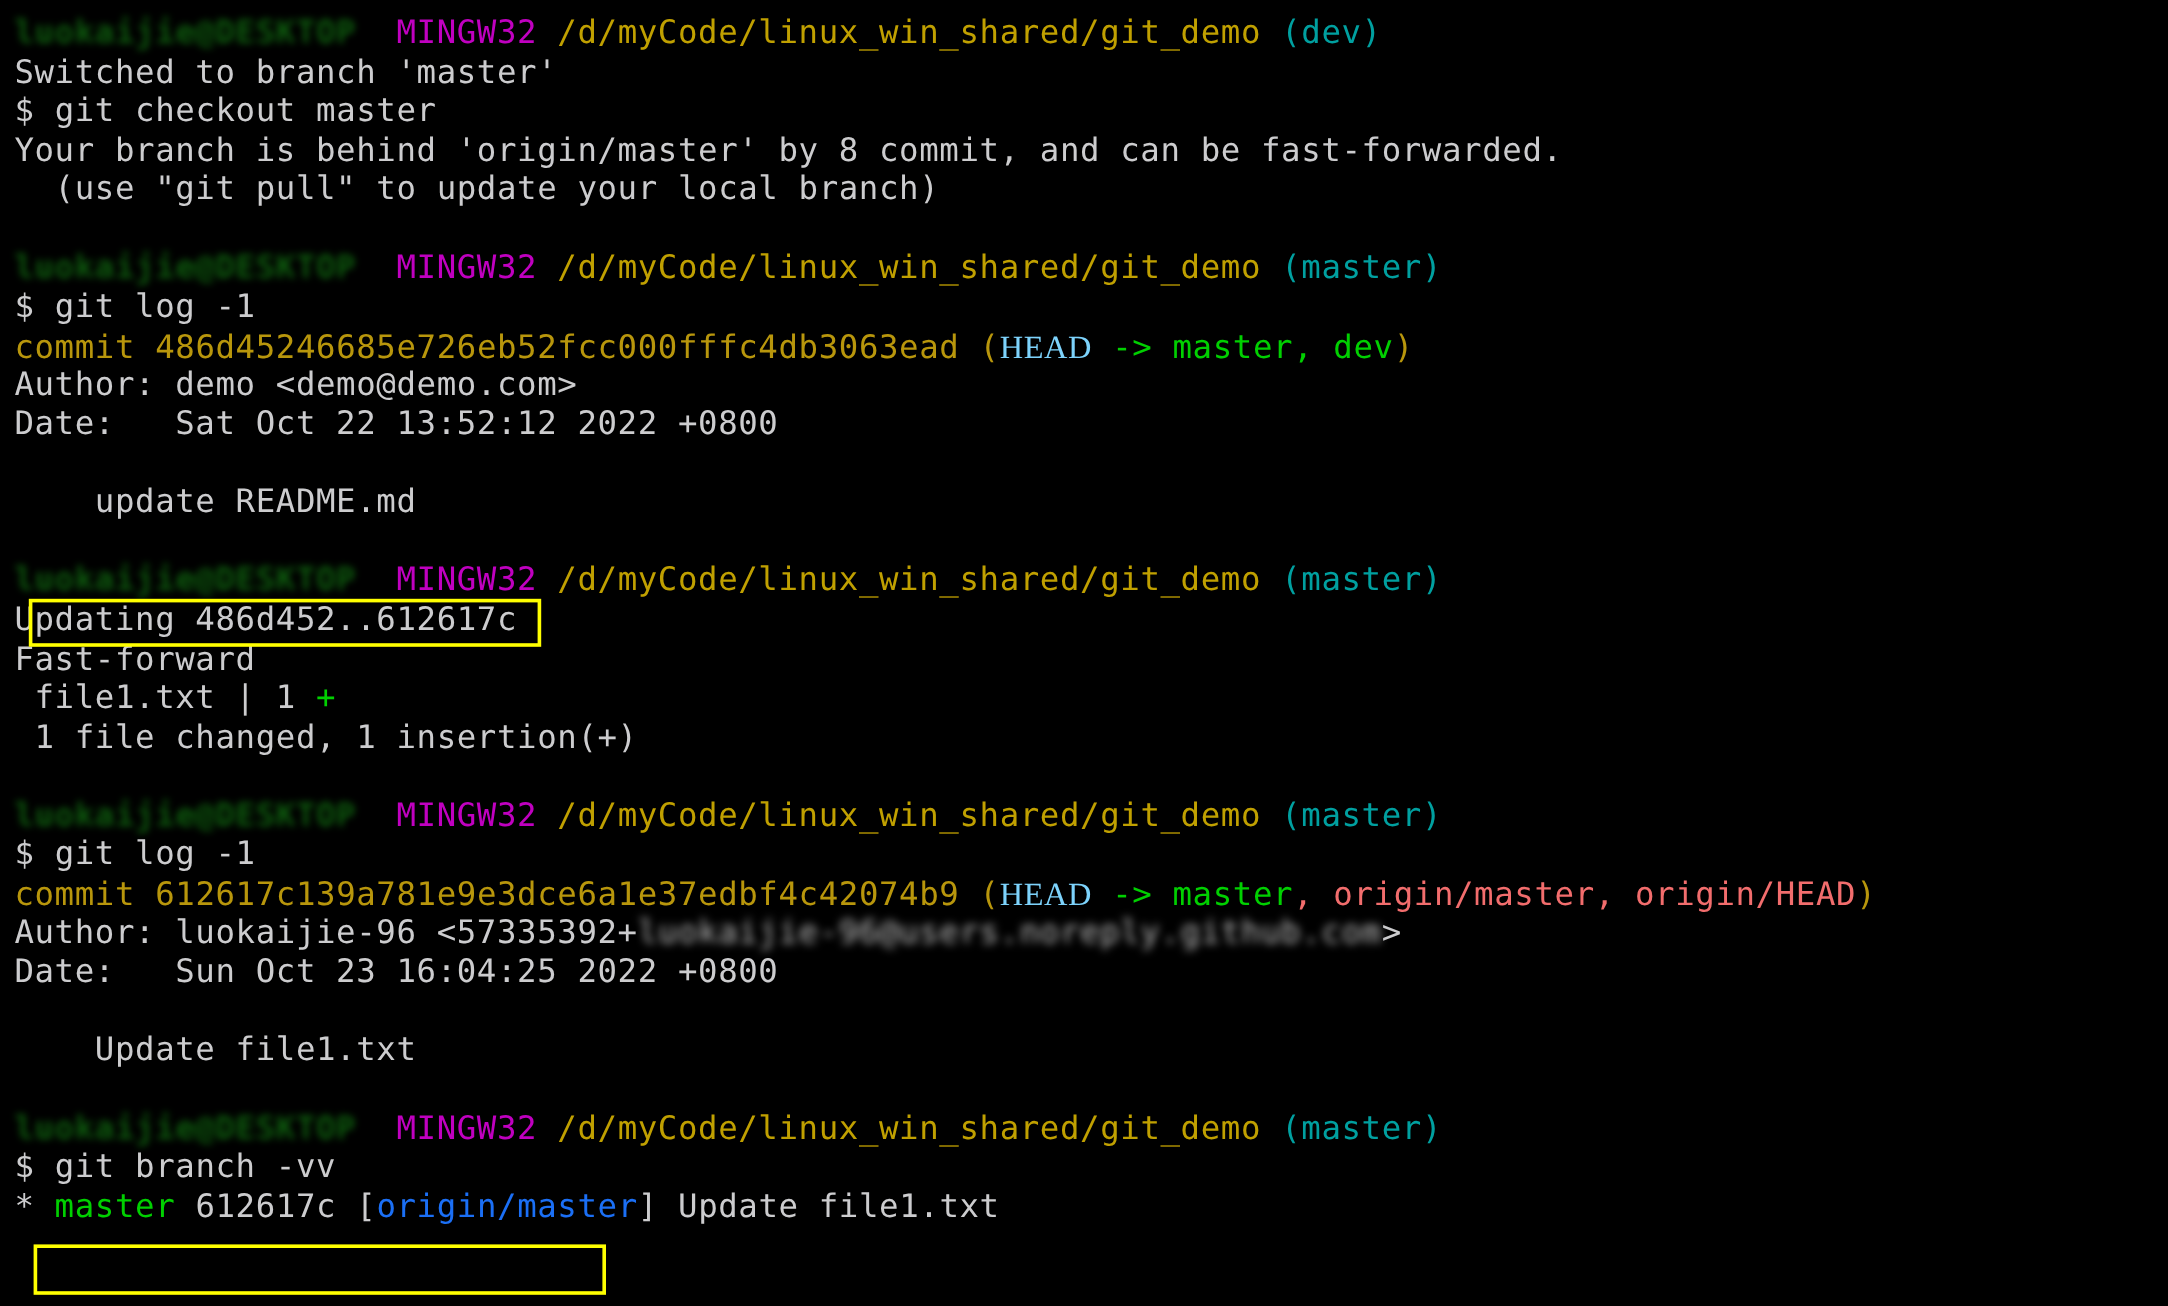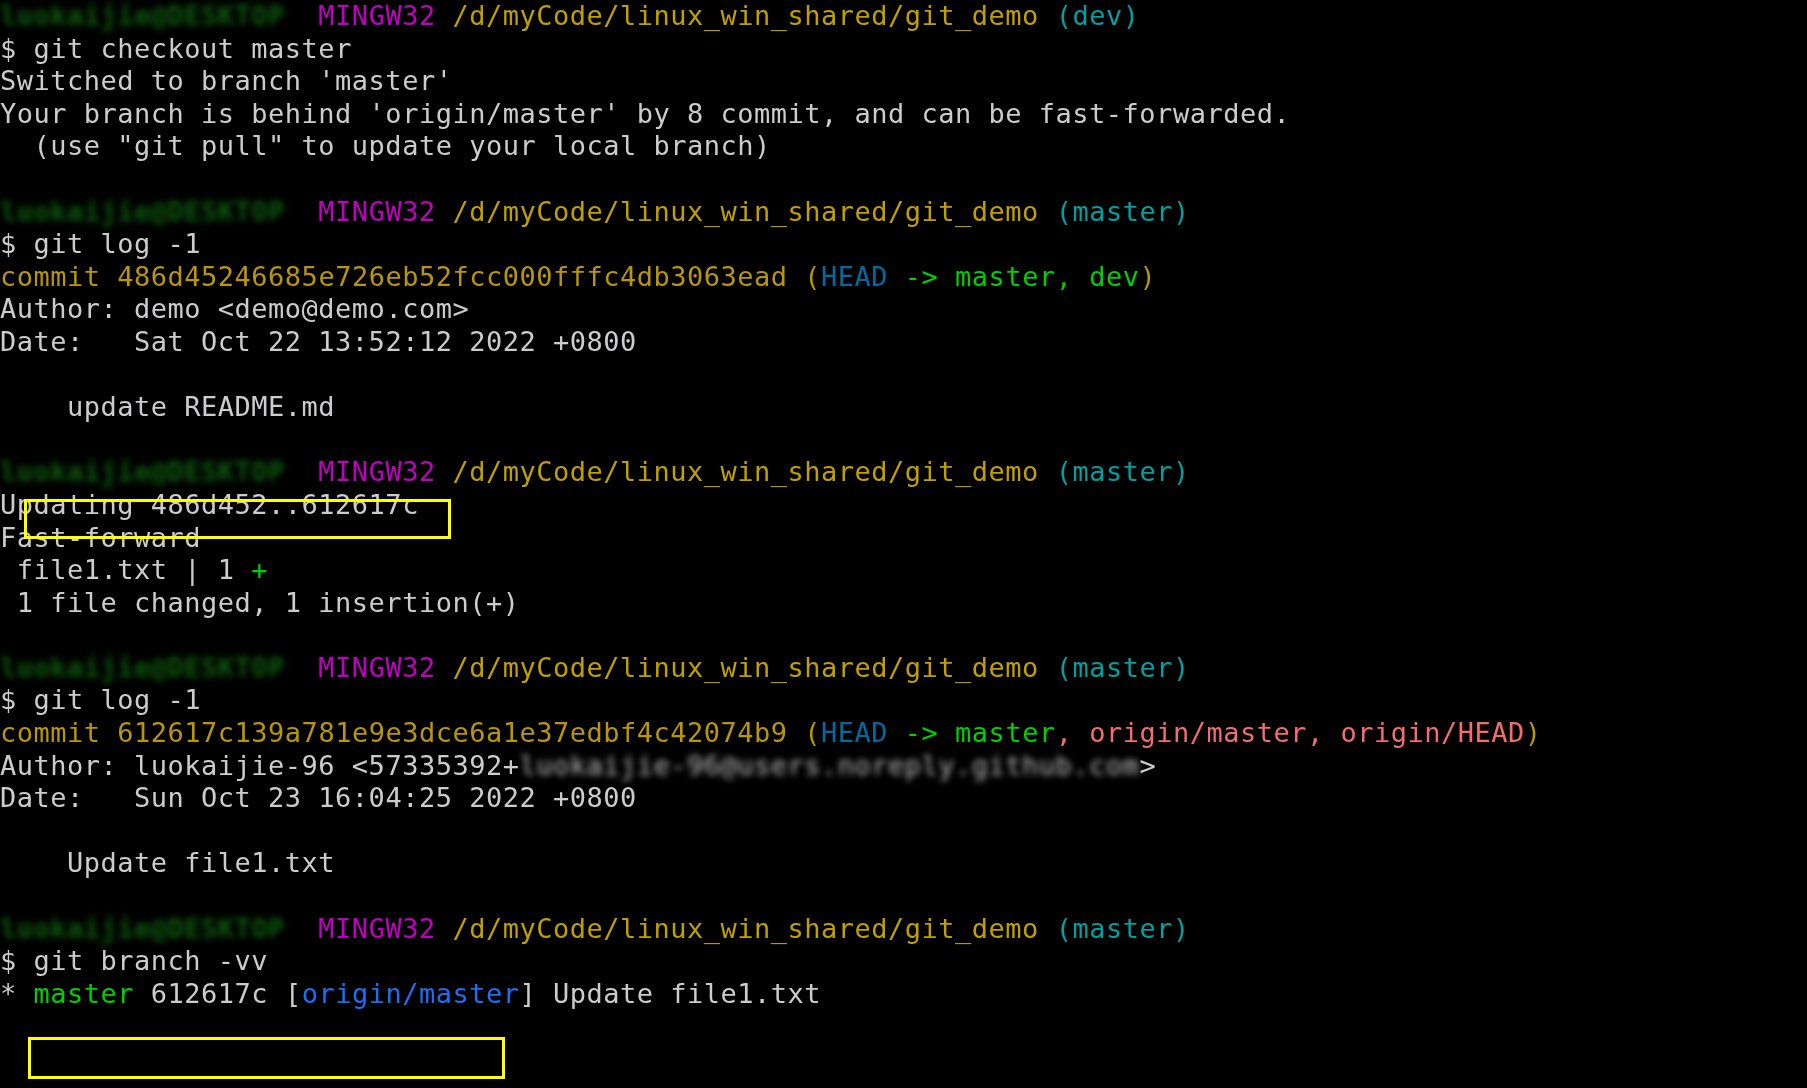--- a/index.html
+++ b/index.html
@@ -12,41 +12,41 @@
     height: 1088px;
     overflow: hidden;
     font-family: "DejaVu Sans Mono", "Liberation Mono", monospace;
   }
 
   #terminal {
     position: relative;
     width: 1807px;
     height: 1088px;
     background: #000000;
-    padding: 0;
+    padding: 12px;
     box-sizing: border-box;
   }
 
   .line {
     position: relative;
     height: 32.6px;
     line-height: 32.6px;
     font-size: 27px;
     letter-spacing: 0.5px;
     white-space: pre;
     color: #cfcfcf;
   }
 
   
   .c-white   { color: #ccccce; }
   .c-purple  { color: #c000c0; }
   .c-yellow  { color: #c0a000; }
   .c-olive   { color: #b8960c; margin-top: 48px; }
   .c-teal    { color: #00a0a0; }
-  .c-cyan    { color: #0369a1; }
+  .c-cyan    { color: #7dd3fc; font-family: Liberation Serif, serif; }
   .c-brgreen { color: #00d000; }
   .c-salmon  { color: #f26d6d; }
   .c-blue    { color: #1b6ff5; }
 
   
   .blur-user {
     display: inline-block;
     vertical-align: baseline;
     color: #0e5c0e;
     filter: blur(3.2px);
@@ -80,23 +80,23 @@
     height: 42px;
   }
 </style>
 </head>
 <body>
 
 <div id="terminal">
 
   <div class="line"><span class="blur-user">luokaijie@DESKTOP</span><span class="c-white">  </span><span class="c-purple">MINGW32</span><span> </span><span class="c-yellow">/d/myCode/linux_win_shared/git_demo</span><span> </span><span class="c-teal">(dev)</span></div>
 
+  <div class="line c-white">Switched to branch 'master'</div>
+
   <div class="line"><span class="c-white">$</span><span> </span><span class="c-white">git checkout master</span></div>
-
-  <div class="line c-white">Switched to branch 'master'</div>
   <div class="line c-white">Your branch is behind 'origin/master' by 8 commit, and can be fast-forwarded.</div>
   <div class="line c-white">  (use "git pull" to update your local branch)</div>
 
   <div class="line">&nbsp;</div>
 
   <div class="line"><span class="blur-user">luokaijie@DESKTOP</span><span class="c-white">  </span><span class="c-purple">MINGW32</span><span> </span><span class="c-yellow">/d/myCode/linux_win_shared/git_demo</span><span> </span><span class="c-teal">(master)</span></div>
 
   <div class="line"><span class="c-white">$</span><span> </span><span class="c-white">git log -1</span></div>
 
   <div class="line"><span class="c-olive">commit</span><span class="c-olive"> </span><span class="c-olive">486d45246685e726eb52fcc000fffc4db3063ead</span><span class="c-olive"> (</span><span class="c-cyan">HEAD</span><span class="c-brgreen"> -&gt; </span><span class="c-brgreen">master, dev</span><span class="c-olive">)</span></div>

